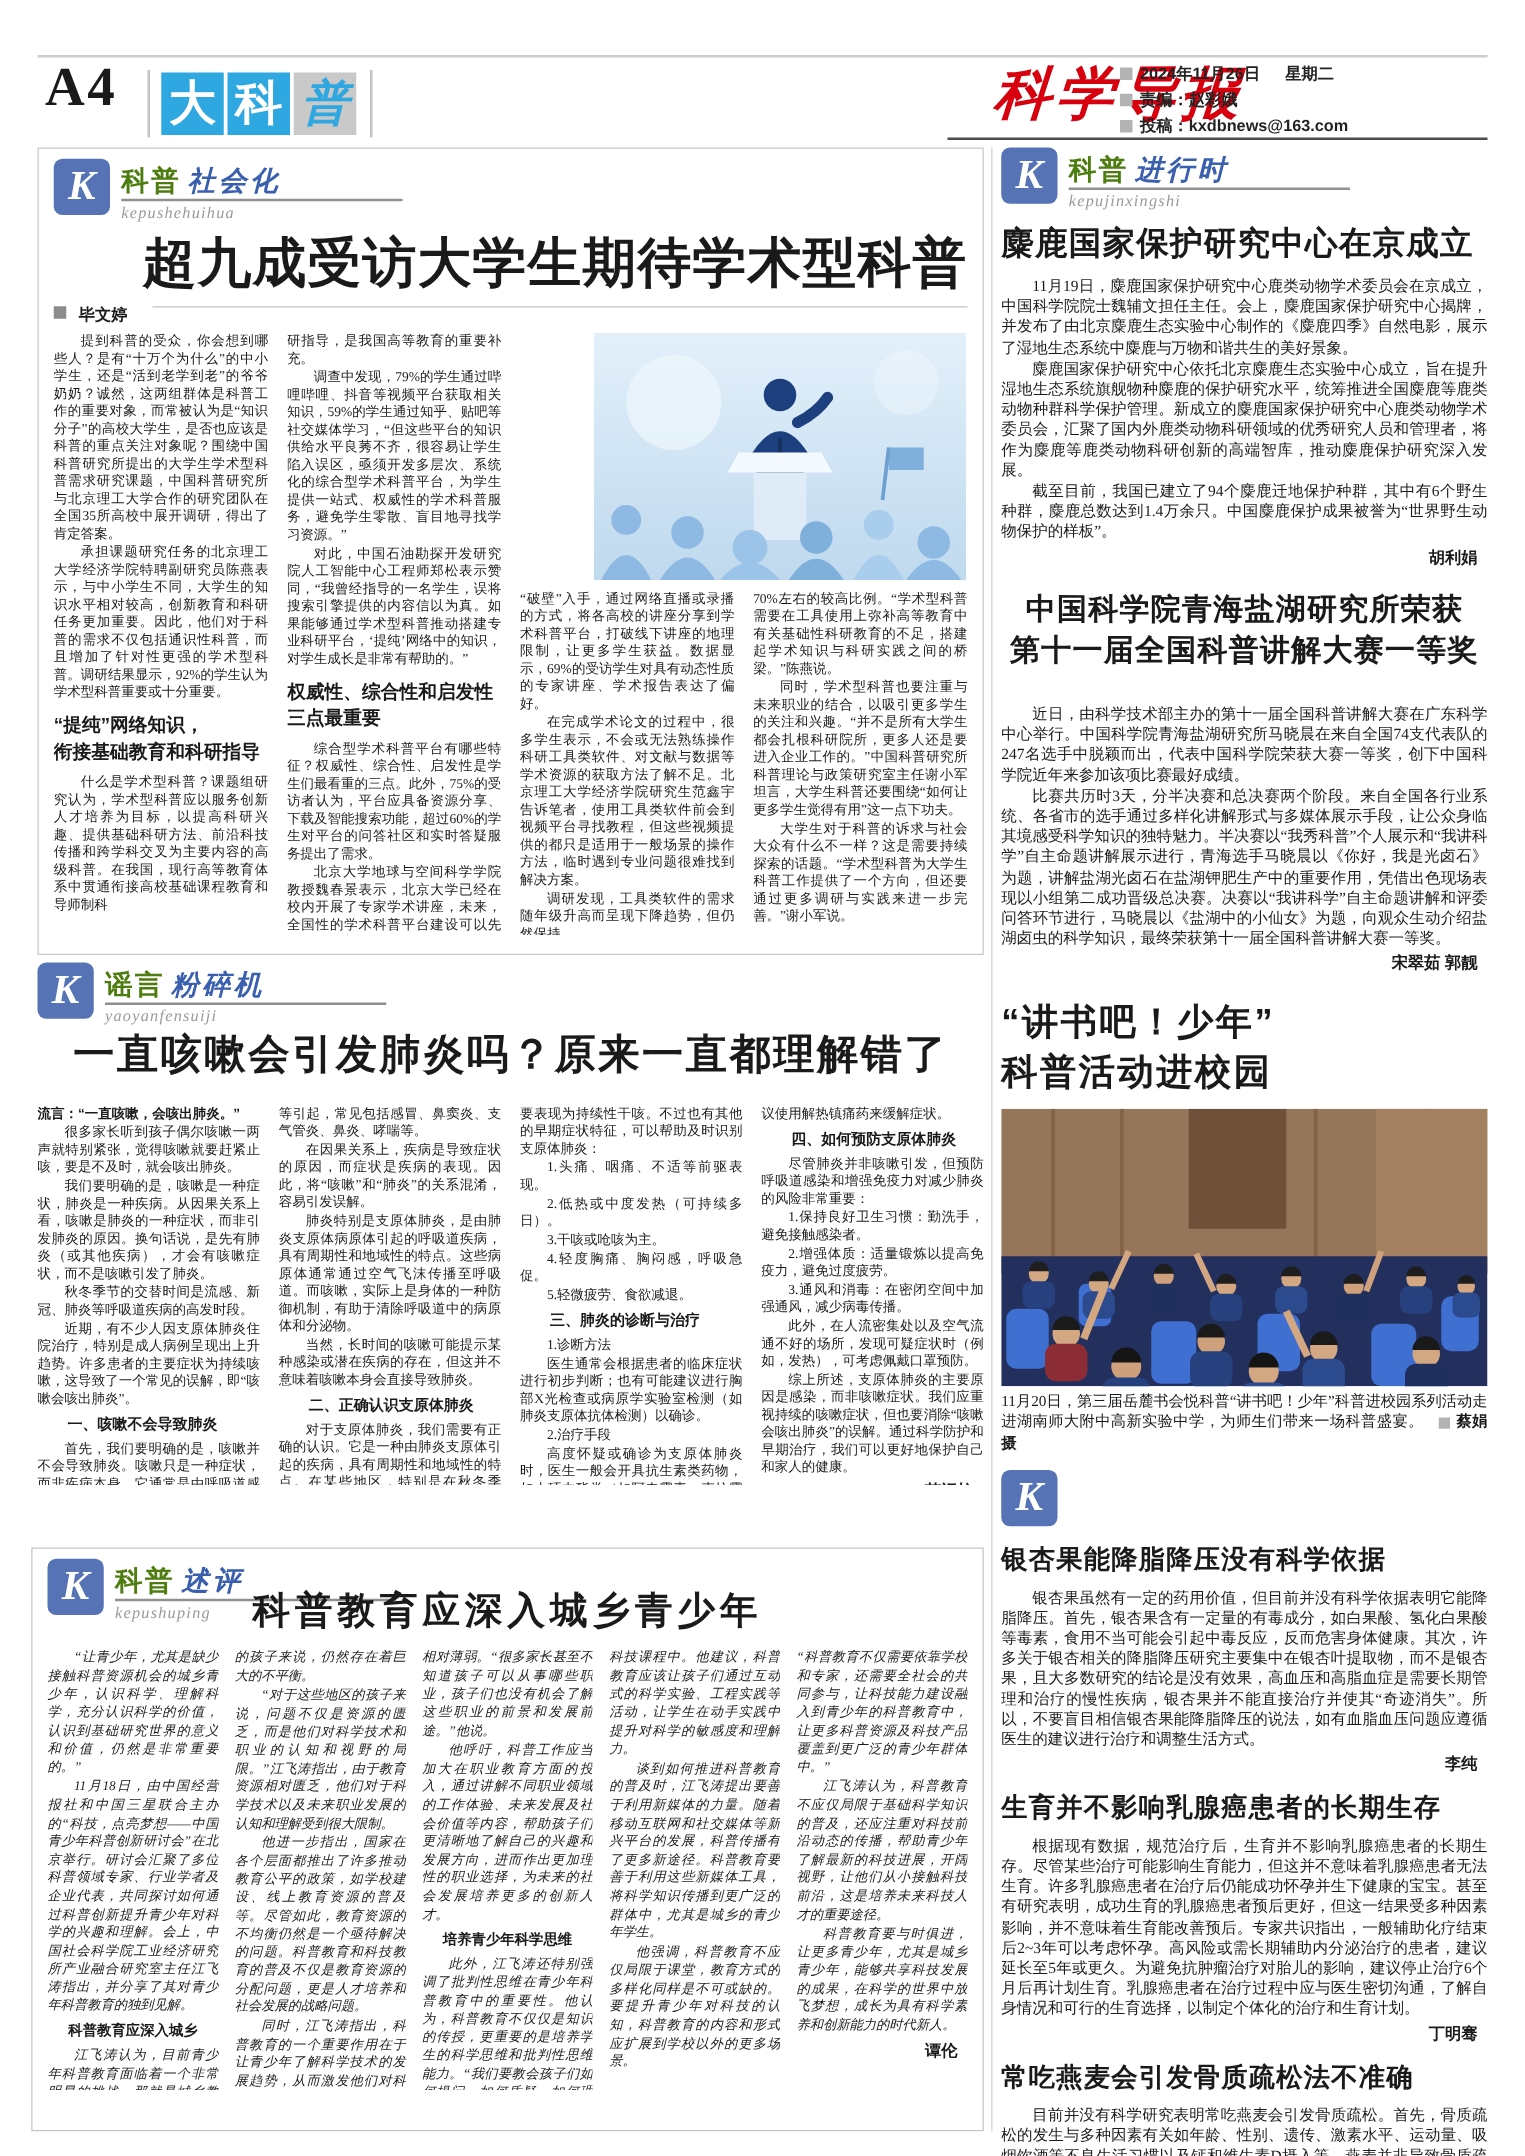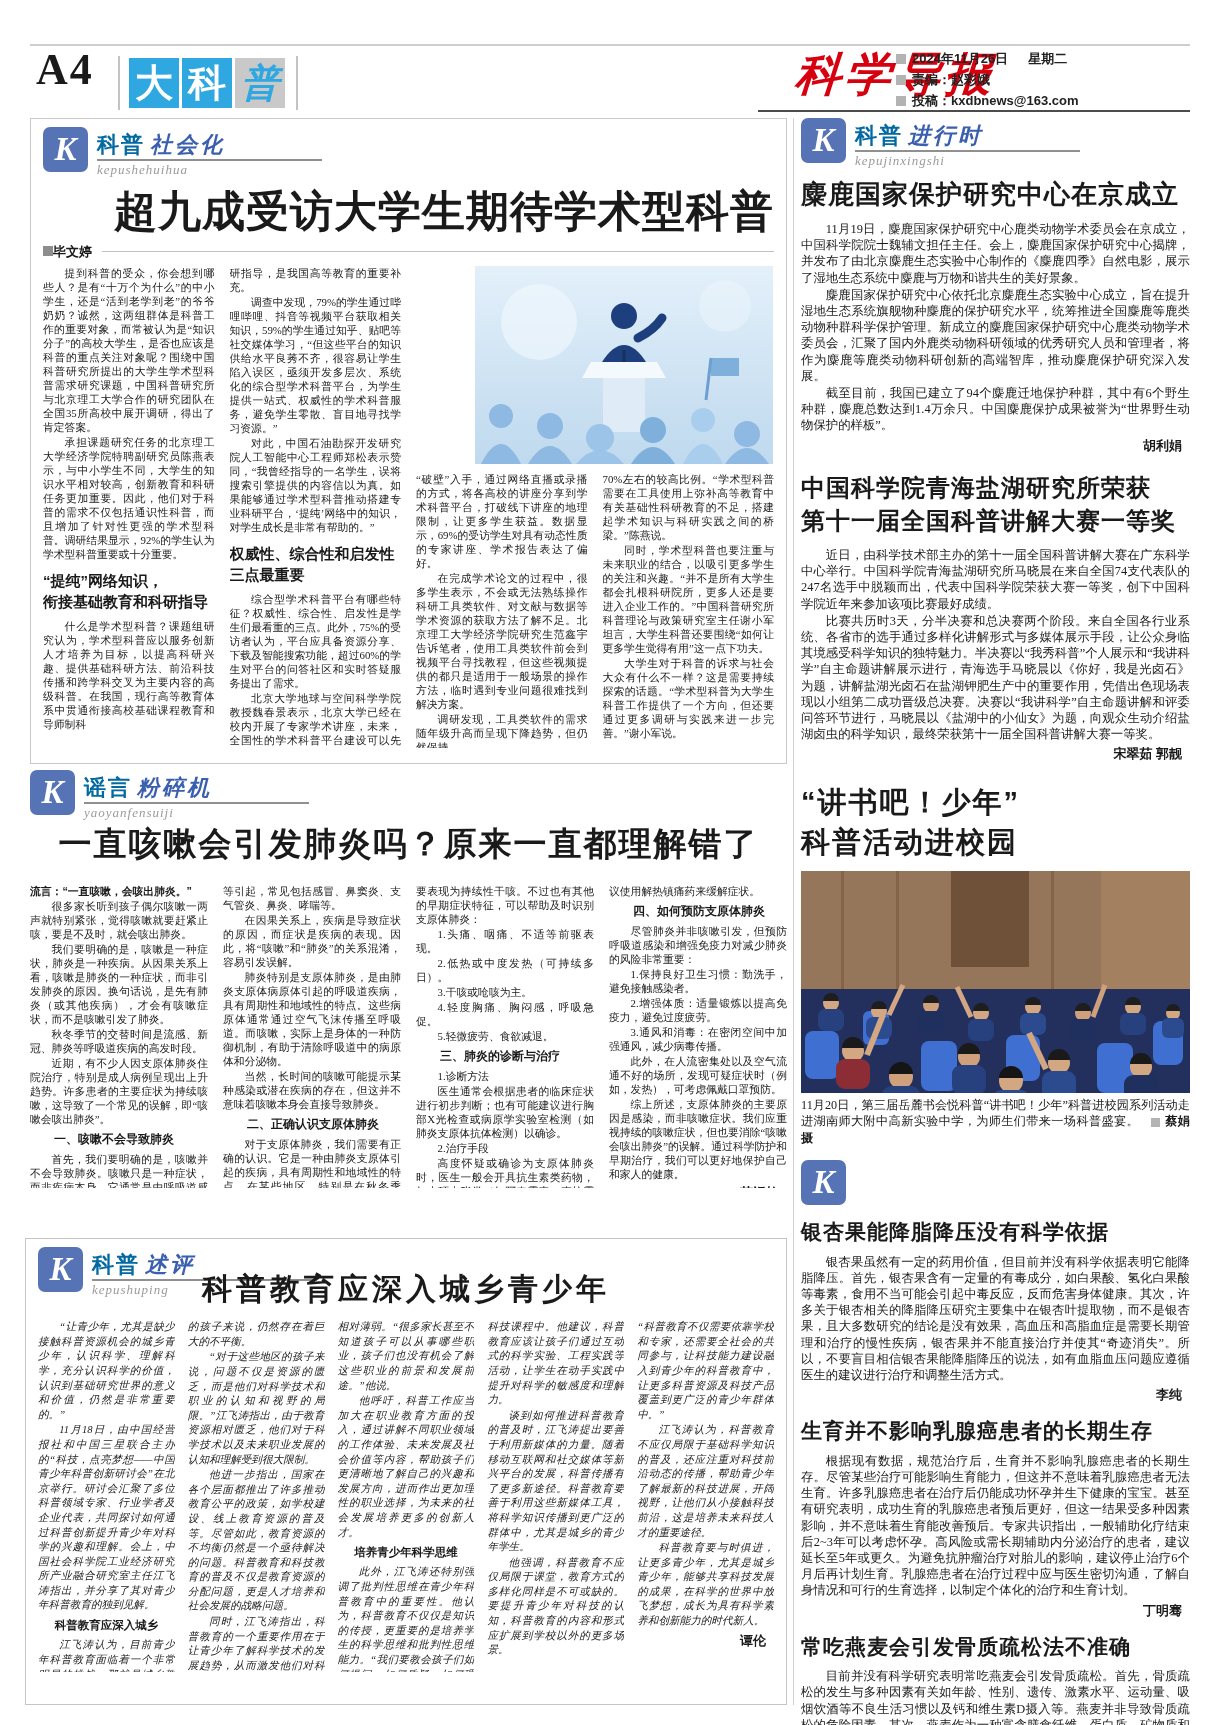--- a/index.html
+++ b/index.html
@@ -24,34 +24,34 @@
   .wk{margin-left:14px;}
   .header-rule{position:absolute;left:758px;top:110px;width:432px;height:2px;background:#4c4c4c;}
   
   .badge{display:flex;align-items:flex-start;gap:9px;}
   .kbox{width:45px;height:45px;flex:none;border-radius:7px;background:#5673b5;color:#fff;
         display:flex;align-items:center;justify-content:center;
         font:700 33px/1 "Liberation Serif",serif;font-style:italic;}
   .bt{display:flex;flex-direction:column;}
   .bt-row{display:flex;align-items:baseline;gap:5px;border-bottom:2px solid #909090;
           padding:7px 0 3px;min-width:225px;}
-  .b-black{font:900 22px/1 "Liberation Serif",serif;color:#0369a1;letter-spacing:2px;}
+  .b-black{font:900 22px/1 "Liberation Serif",serif;color:#4d7c0f;letter-spacing:2px;}
   .b-blue{font:900 22px/1 "Liberation Serif",serif;font-style:italic;color:#3a5fae;letter-spacing:3px;}
   .pinyin{font:400 13px/1.4 "Liberation Serif",serif;font-style:italic;color:#9a9a9a;letter-spacing:1px;}
   
   p.np{font-size:10.8px;line-height:14px;text-align:justify;text-indent:2em;margin:0 0 1px;}
   p.np.cont{text-indent:0;}
   p.np.lead-bold{font-weight:700;text-indent:0;font-family:"Liberation Sans",sans-serif;}
   h4.colhead{font:700 12px/1.5 "Liberation Sans",sans-serif;margin:4px 0;text-indent:2em;white-space:pre-line;}
   .byline-r{text-align:right;font:700 13px/1.4 "Liberation Sans",sans-serif;padding-right:8px;margin-top:3px;}
   
   .lead-box{position:absolute;left:30px;top:118px;width:757px;height:646px;border:1px solid #c9c9c9;
             box-sizing:border-box;padding:8px 12px;}
   .lead-box h1{font:900 43px/1.15 "Liberation Sans",sans-serif;text-align:right;margin:8px 0 4px;letter-spacing:1px;}
-  .byline-row{display:flex;align-items:center;gap:0;font:700 13px/1 "Liberation Sans",sans-serif;padding:4px 0 8px;}
+  .byline-row{display:flex;align-items:flex-start;gap:10px;font:700 13px/1 "Liberation Sans",sans-serif;padding:4px 0 8px;}
   .byline-row .rule{flex:1;height:1px;background:#c2c2c2;margin-left:10px;}
   .lead-body{position:relative;display:flex;gap:15px;height:482px;overflow:hidden;}
   .lead-body .col{flex:1;overflow:hidden;}
   .lead-body h4.colhead{font:700 15px/1.4 "Liberation Sans",sans-serif;text-indent:0;margin:9px 0 7px;}
   .col-pad{padding-top:206px;}
   .illus{position:absolute;top:0;right:1px;width:298px;height:198px;}
   
   .rumor-badge{position:absolute;left:30px;top:770px;}
   .rumor-h{position:absolute;left:30px;top:824px;width:757px;text-align:center;
            font:900 33px/1.25 "Liberation Serif",serif;letter-spacing:2px;margin:0;}
@@ -64,21 +64,21 @@
   .shuping-body{display:flex;gap:13px;height:352px;overflow:hidden;margin-top:6px;}
   .shuping-body .col{flex:1;overflow:hidden;}
   .shuping-body p.np{font-size:10.6px;line-height:14.6px;font-style:italic;}
   .shuping-body h4.colhead{text-indent:0;text-align:center;font-size:11.5px;}
   
   .right-col{position:absolute;left:801px;top:118px;width:389px;}
   .right-col .badge{margin-bottom:8px;}
   .right-col p.np{font-size:12.4px;line-height:16.2px;}
   .right-col h3{margin:0;font-family:"Liberation Sans",sans-serif;}
   .h-elk{font:900 26px/1.3 "Liberation Sans",sans-serif;margin:8px 0 9px !important;letter-spacing:1px;}
-  .h-two{font:900 24px/1.4 "Liberation Sans",sans-serif;white-space:pre-line;margin:16px 0 9px !important;letter-spacing:1px;}
+  .h-two{font:900 24px/1.4 "Liberation Sans",sans-serif;white-space:pre-line;margin:16px 0 25px !important;letter-spacing:1px;text-align:center;}
   .h-book{font:900 29px/1.4 "Liberation Sans",sans-serif;white-space:pre-line;margin:18px 0 8px !important;letter-spacing:2px;}
   .h-short{font:800 21px/1.35 "Liberation Sans",sans-serif;margin:13px 0 7px;letter-spacing:1px;}
   .photo{width:389px;height:222px;display:block;}
   .caption{font-size:12.2px;line-height:16.5px;text-align:justify;margin-top:4px;}
   .caption .photog{font-weight:700;font-family:"Liberation Sans",sans-serif;}
   .caption .sq{width:9px;height:9px;margin:0 5px 0 12px;display:inline-block;vertical-align:middle;}
   .vdivider{position:absolute;left:793px;top:118px;width:1px;height:1587px;background:#d2d2d2;}
 </style>
 </head>
 <body>

